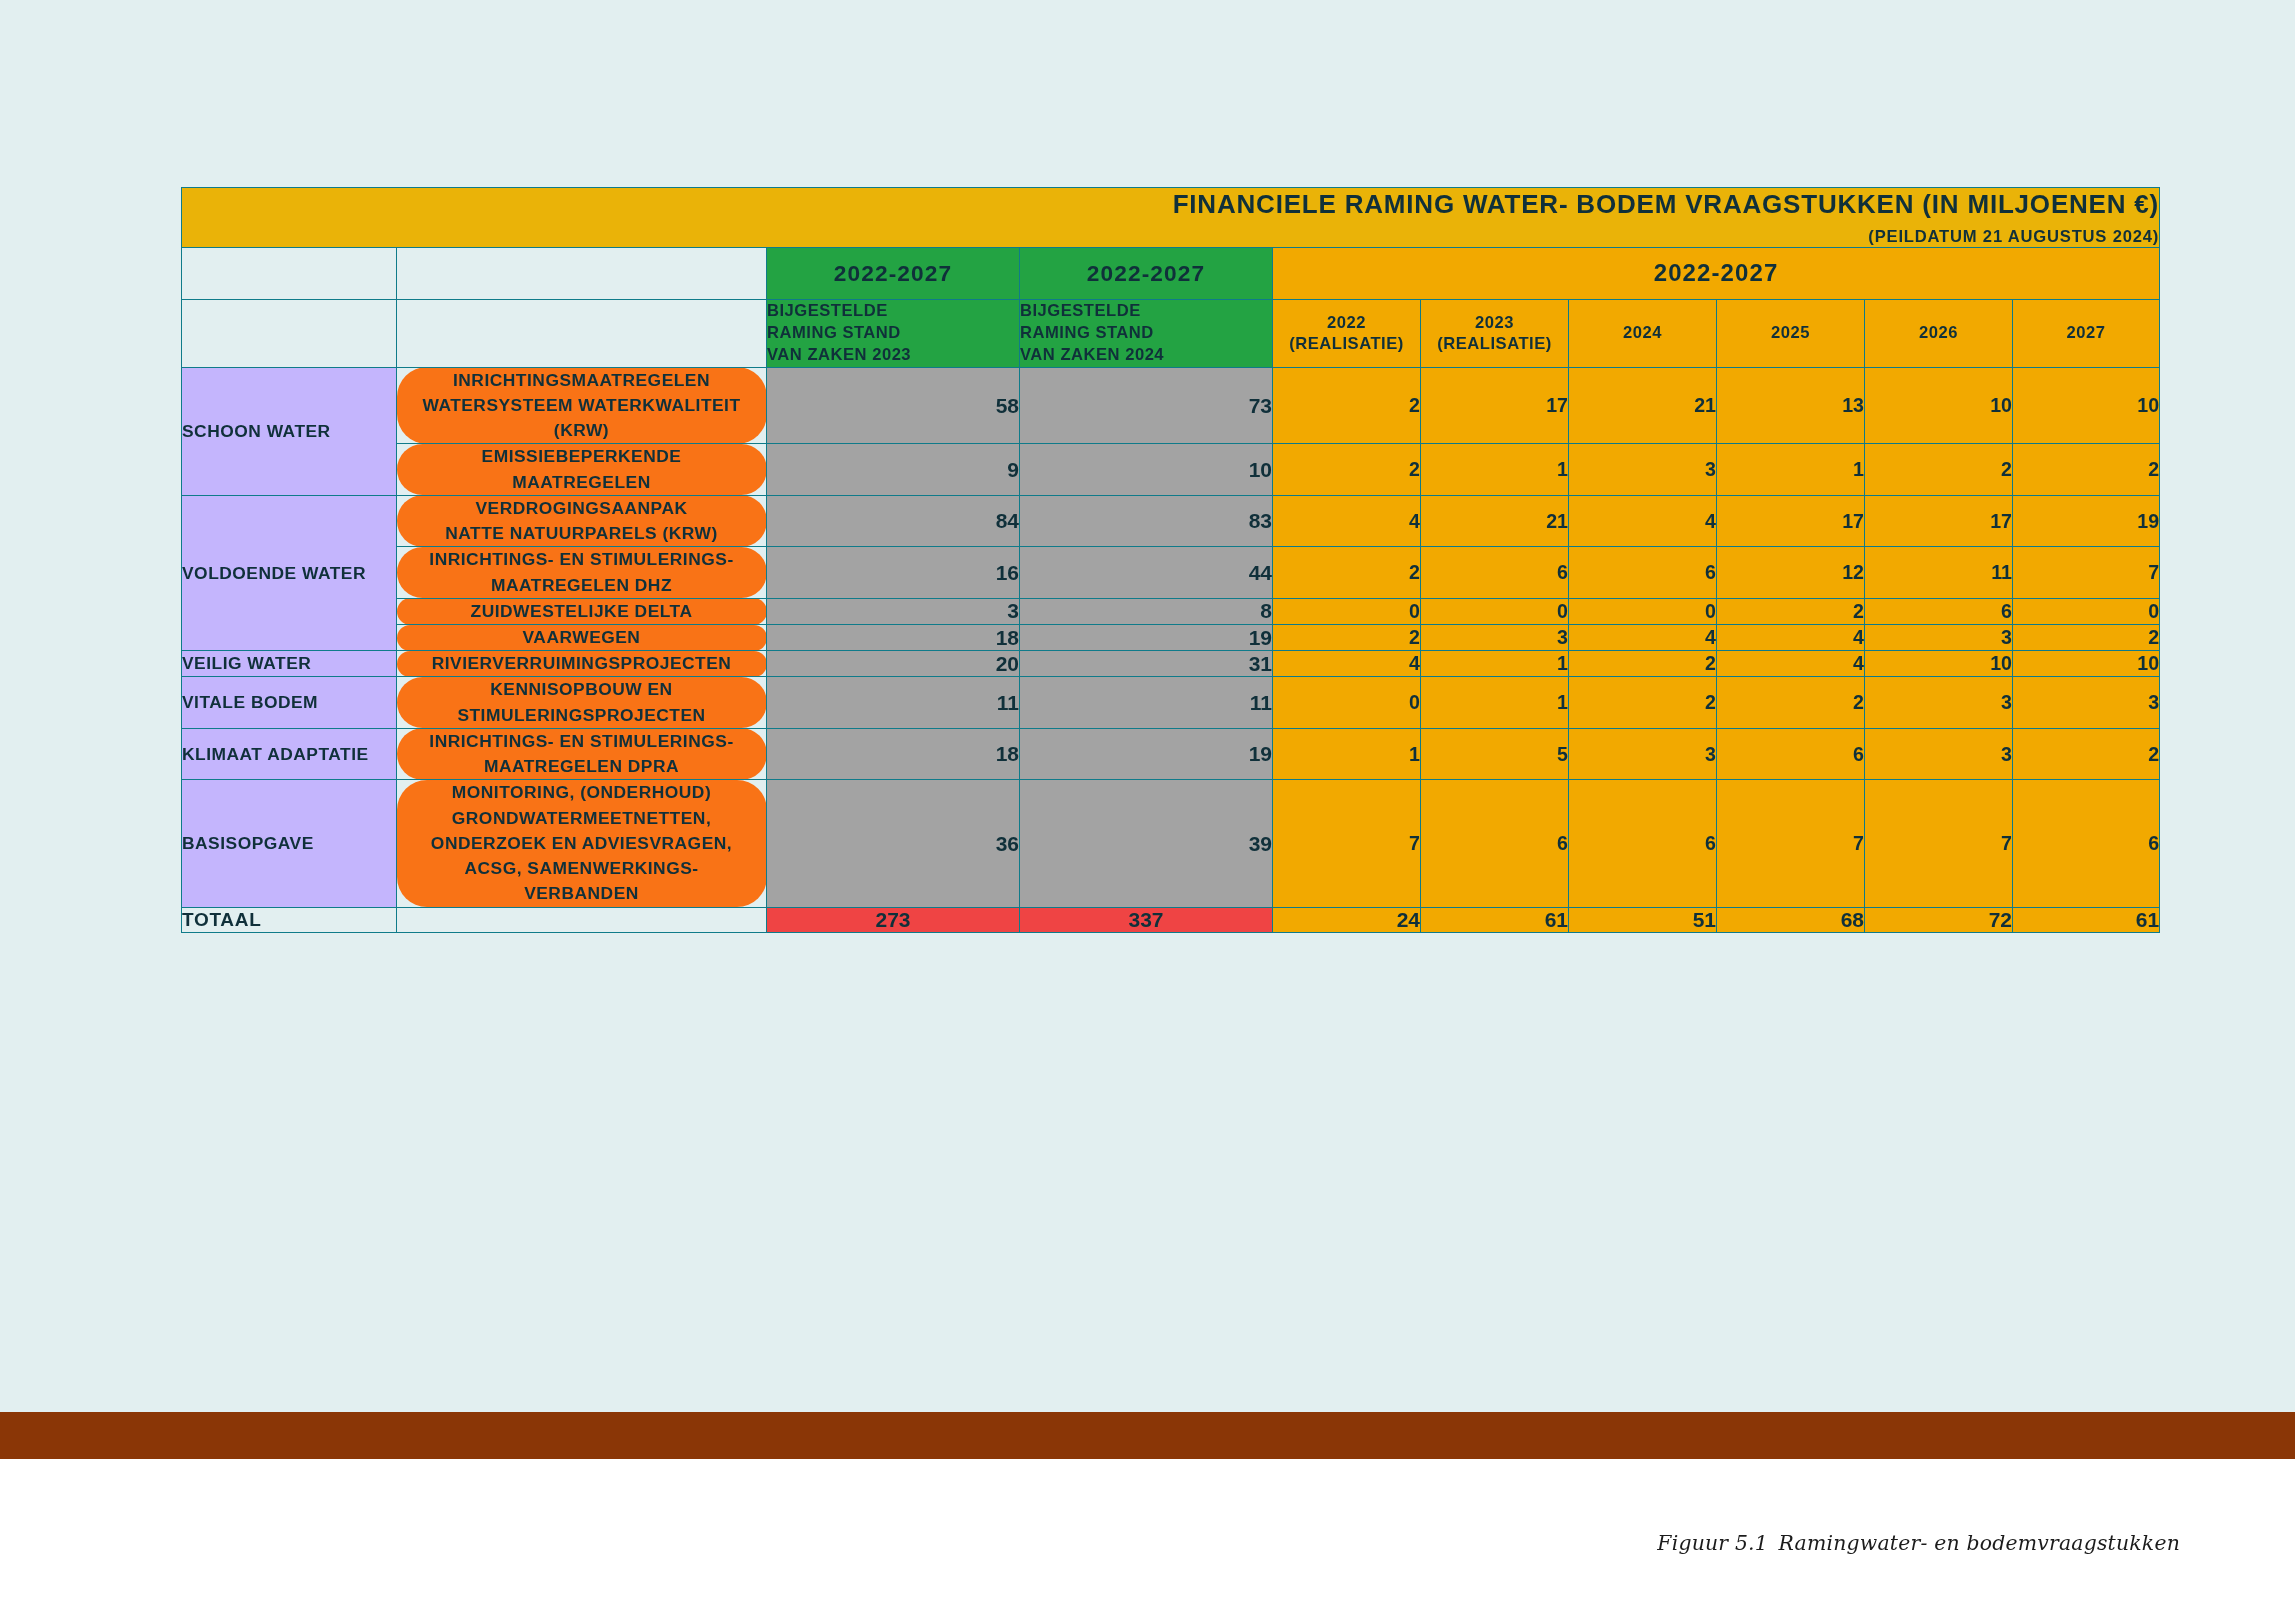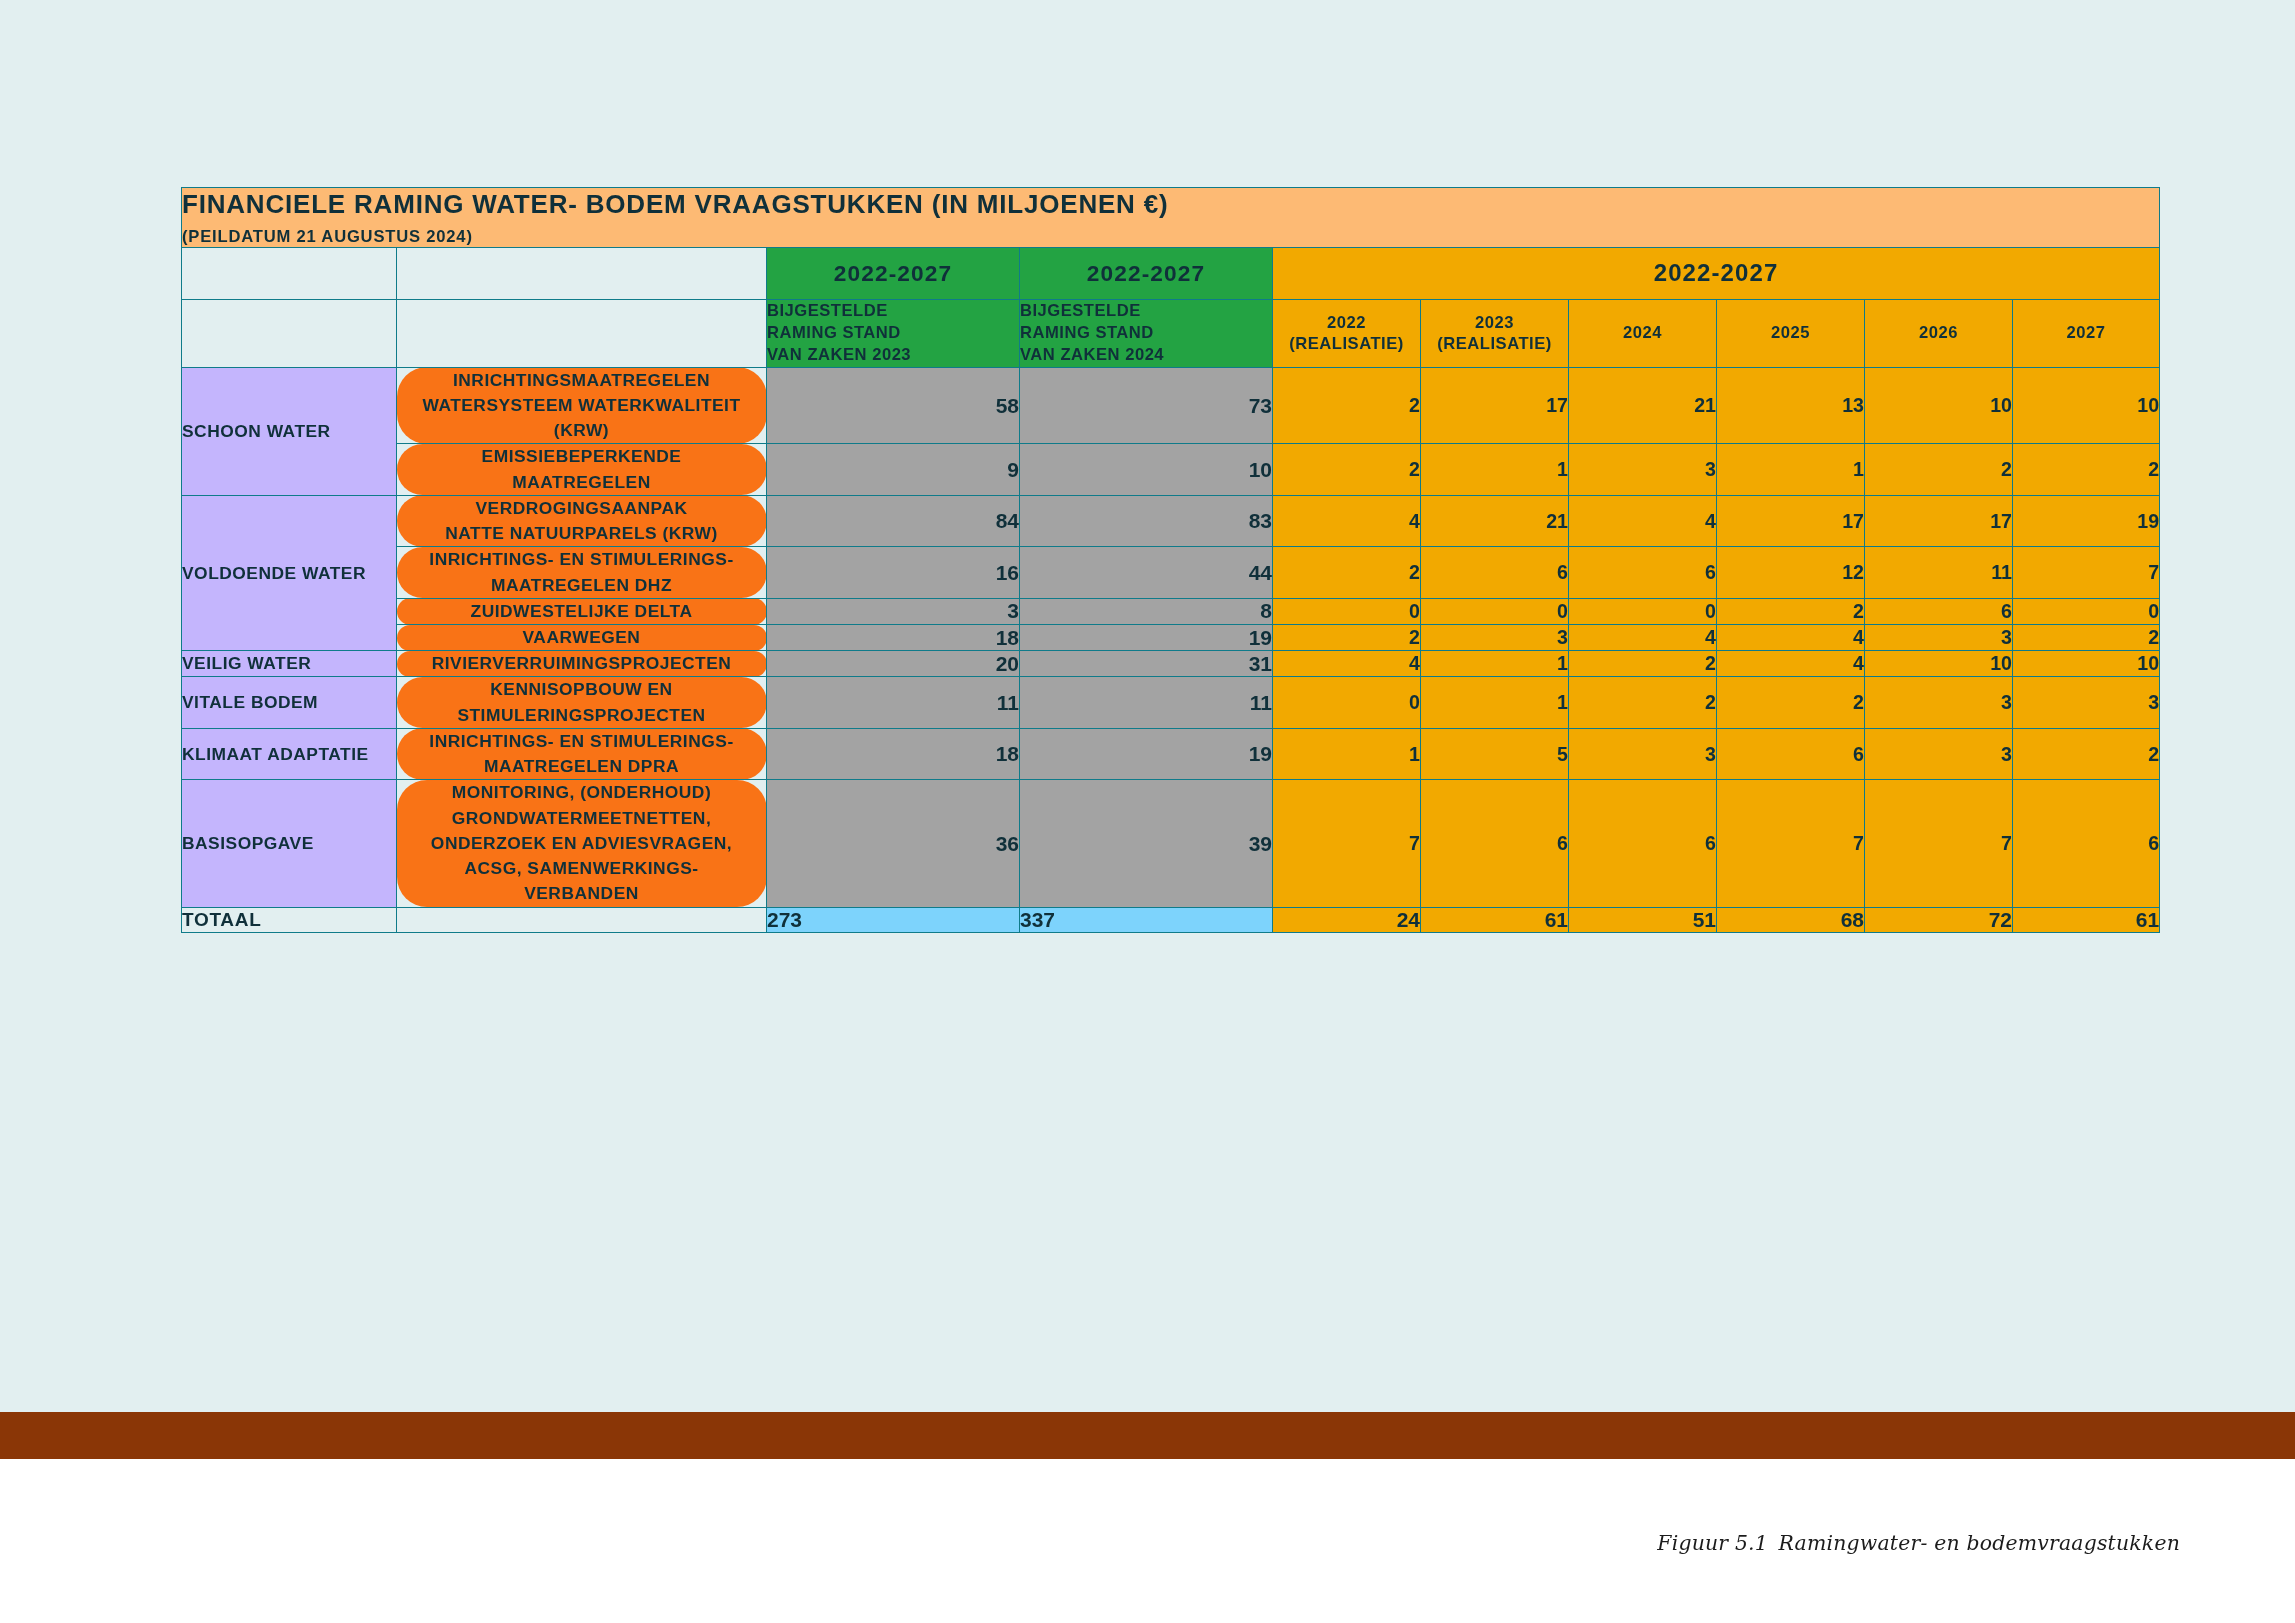--- a/index.html
+++ b/index.html
@@ -63,22 +63,22 @@
   table.fin td, table.fin th {
     border: 1.5px solid #0f7b8a;
     padding: 0;
     vertical-align: middle;
     font-weight: bold;
     color: #10303a;
   }
 
   
   .title-cell {
-    background: #fdba74;
-    text-align: left;
+    background: #eab308;
+    text-align: right;
     padding: 18px 7.6px 19.6px 7.6px;
     border: 1.5px solid #0f7b8a;
     margin-top: 35px;
   }
   .title-main {
     font-size: 26px;
     letter-spacing: 0.8px;
     color: #10303a;
     line-height: 1.25;
   }
@@ -175,22 +175,22 @@
     padding: 10.6px 6px 12px 7.6px;
     border-left: none;
     border-bottom: none;
     text-align: left;
   }
   .total-blank {
     background: #e2eff0;
     border-bottom: none;
   }
   .total-green {
-    background: #7dd3fc;
-    text-align: left;
+    background: #ef4444;
+    text-align: center;
     padding: 9px 19.6px 10.6px 6px;
     font-size: 21px;
   }
   .total-orange {
     background: #f2a900;
     text-align: right;
     padding: 9px 16.6px 10.6px 4.5px;
     font-size: 21px;
   }
 </style>

